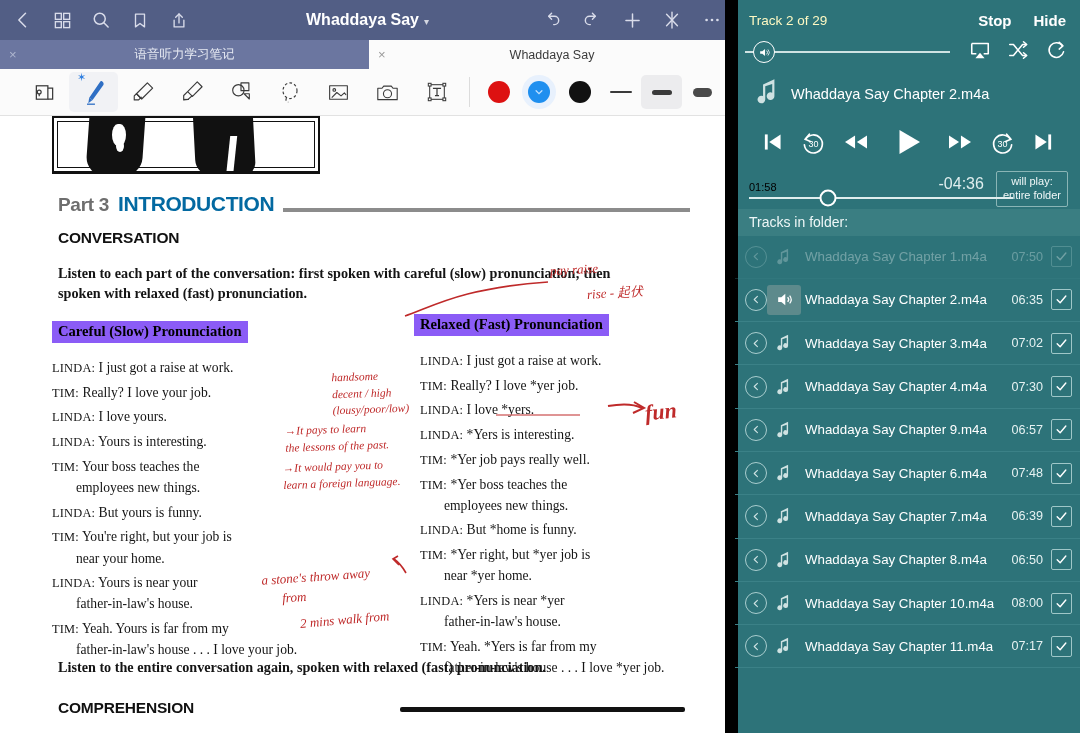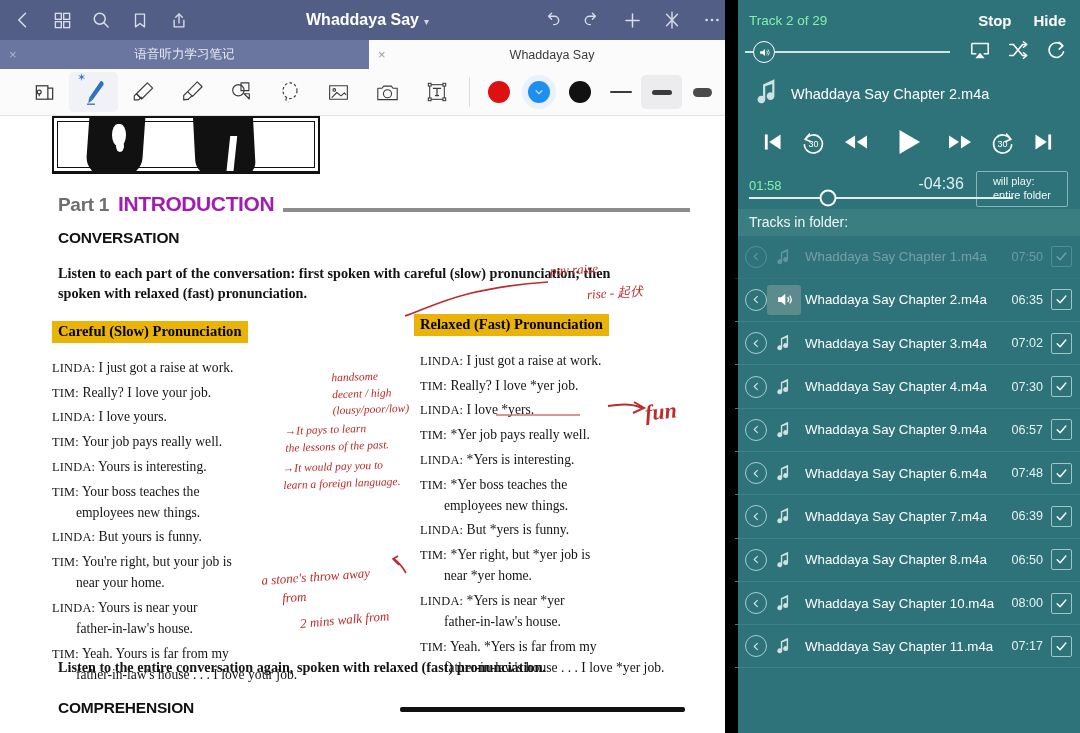--- a/index.html
+++ b/index.html
@@ -78,32 +78,32 @@
   .topart .leg2 { position: absolute; left: 140px; top: -20px; width: 60px; height: 78px; background: #111;
                   border-radius: 0 0 14px 16px; transform: skewX(3deg); }
   .topart .notch { position: absolute; left: 58px; top: 6px; width: 14px; height: 22px; background: #fff;
                    border-radius: 50%/60%; }
   .topart .notch2 { position: absolute; left: 62px; top: 22px; width: 8px; height: 12px; background: #fff; border-radius: 50%; }
   .topart .gap { position: absolute; left: 174px; top: 18px; width: 7px; height: 42px; background: #fff; transform: skewX(-6deg); }
   .topart-inner { position: absolute; inset: 3px; border: 1px solid #111; }
 
   .part1 { position: absolute; left: 58px; top: 76px; display: flex; align-items: flex-end; gap: 9px; width: 632px; }
   .part1 .p-lbl { font-family: "Liberation Sans", sans-serif; font-size: 19px; font-weight: bold; color: #6e6e6e; letter-spacing: -.3px; }
-  .part1 .p-ttl { font-family: "Liberation Sans", sans-serif; font-size: 21px; font-weight: bold; color: #a21caf; letter-spacing: -.4px; }
+  .part1 .p-ttl { font-family: "Liberation Sans", sans-serif; font-size: 21px; font-weight: bold; color: #0369a1; letter-spacing: -.4px; }
   .part1 .p-rule { flex: 1; height: 4px; background: #8c8c8c; margin-bottom: 4px; }
 
   .h-conv { position: absolute; left: 58px; top: 113px; font-family: "Liberation Sans", sans-serif;
             font-size: 15.5px; font-weight: bold; letter-spacing: -.2px; color: #111; text-align: right; }
   .intro-p { position: absolute; left: 58px; top: 147px; width: 580px; font-family: "Liberation Serif", serif;
              font-size: 14.2px; font-weight: bold; line-height: 1.42; color: #141414; }
 
   .col { position: absolute; font-family: "Liberation Serif", serif; }
   .col.left { left: 52px; top: 205px; width: 255px; }
   .col.right { left: 420px; top: 198px; width: 260px; }
-  .col-head { font-size: 14.6px; font-weight: bold; background: #eab308; padding: 2px 6px 3px 6px; display: inline-block; white-space: nowrap; }
+  .col-head { font-size: 14.6px; font-weight: bold; background: #8b5cf6; padding: 2px 6px 3px 6px; display: inline-block; white-space: nowrap; }
   .col.right .col-head { position: relative; left: -6px; }
   .lines { margin-top: 14px; }
   .dl { font-size: 13.6px; line-height: 1.55; margin-bottom: 3.5px; color: #141414; }
   .dl .who { font-variant: small-caps; font-size: 12.4px; letter-spacing: .2px; }
   .dl .cont { display: block; padding-left: 24px; }
 
   .closing { position: absolute; left: 58px; top: 543px; font-family: "Liberation Serif", serif;
              font-size: 14.2px; font-weight: bold; color: #141414; }
   .h-comp { position: absolute; left: 58px; top: 583px; font-family: "Liberation Sans", sans-serif;
             font-size: 15.5px; font-weight: bold; letter-spacing: -.2px; color: #111; }
@@ -119,44 +119,44 @@
                    background: #a9a9a9; border-radius: 2px; }
 
   
   .gutter { position: absolute; right: 0; top: 0; width: 10px; height: 100%; background: #000; }
 
   
   #audio-panel {
     width: 345px; height: 733px; background: #2d7379; color: #fff; position: relative; overflow: hidden;
   }
   .ap-row1 { display: flex; align-items: center; padding: 12px 14px 6px 14px; }
-  .track-of { font-size: 13.5px; color: #86efac; }
+  .track-of { font-size: 13.5px; color: #fef9c3; }
   .ap-row1 .acts { margin-left: auto; display: flex; gap: 22px; }
   .ap-act { font-size: 15px; font-weight: bold; color: #fff; cursor: pointer; }
 
   .vol-row { display: flex; align-items: center; padding: 4px 12px 2px 10px; gap: 10px; }
   .vol-track { position: relative; flex: 1; height: 2px; background: #cfe3e3; margin-right: 4px; }
   .vol-knob { position: absolute; left: 0; top: 50%; transform: translate(-50%,-50%);
               width: 22px; height: 22px; border-radius: 50%; border: 1.5px solid #fff; background: #2d7379;
               display: flex; align-items: center; justify-content: center; cursor: pointer; }
   .vol-dash { width: 9px; height: 2px; background: #cfe3e3; }
   .vol-icons { display: flex; gap: 14px; align-items: center; padding-left: 4px; }
   .vicon { cursor: pointer; }
 
   .now-row { display: flex; align-items: center; gap: 12px; padding: 10px 14px 6px 22px; }
   .now-title { font-size: 14.5px; color: #fff; }
 
   .controls { display: flex; align-items: center; justify-content: center; gap: 14px; padding: 8px 0 4px 0; }
   .ctl { cursor: pointer; display: flex; align-items: center; justify-content: center; }
 
   .time-row { display: flex; align-items: flex-end; padding: 8px 12px 0 14px; }
-  .t-cur { font-size: 13px; color: #86efac; }
+  .t-cur { font-size: 11px; color: #000000; }
   .t-rem { font-size: 16px; color: #dfeeee; margin-left: auto; }
   .willplay { border: 1px solid #8ab5b6; border-radius: 2px; font-size: 11px; line-height: 1.25;
-              padding: 3px 16px; text-align: left; margin-left: 12px; margin-bottom: -14px; color: #f0f8f8; cursor: pointer; }
+              padding: 3px 6px; text-align: center; margin-left: 12px; margin-bottom: -14px; color: #f0f8f8; cursor: pointer; }
   .seek-wrap { padding: 4px 14px 0 14px; position: relative; }
   .seek-track { position: relative; width: 264px; height: 2px; background: #dfeeee; }
   .seek-knob { position: absolute; top: 50%; transform: translate(-50%,-50%);
                width: 17px; height: 17px; border-radius: 50%; border: 2px solid #fff; background: #2d7379; cursor: pointer; }
 
   .folder-hdr { margin-top: 10px; background: #3a7e82; padding: 5px 14px 6px 14px; font-size: 14px; color: #eef7f7; }
 
   .tracklist { position: relative; }
   .trk { display: flex; align-items: center; height: 43.3px; border-bottom: 1px solid #3b8187; padding: 0 8px 0 10px; cursor: pointer; }
   .trk.faded { opacity: .32; }
@@ -374,54 +374,53 @@
         <div class="topart">
           <div class="topart-inner"></div>
           <div class="leg1"></div>
           <div class="notch"></div>
           <div class="notch2"></div>
           <div class="leg2"></div>
           <div class="gap"></div>
         </div>
 
         <div class="part1">
-          <span class="p-lbl">Part 1</span>
+          <span class="p-lbl">Part 3</span>
           <span class="p-ttl">INTRODUCTION</span>
           <span class="p-rule"></span>
         </div>
 
         <div class="h-conv">CONVERSATION</div>
         <div class="intro-p">Listen to each part of the conversation: first spoken with careful (slow) pronunciation; then spoken with relaxed (fast) pronunciation.</div>
 
         <div class="col left">
           <div class="col-head">Careful (Slow) Pronunciation</div>
           <div class="lines">
             <div class="dl"><span class="who">LINDA:</span> <span>I just got a raise at work.</span></div>
             <div class="dl"><span class="who">TIM:</span> <span>Really? I love your job.</span></div>
             <div class="dl"><span class="who">LINDA:</span> <span>I love yours.</span></div>
-            <div class="dl"><span class="who">TIM:</span> <span>Your job pays really well.</span></div>
             <div class="dl"><span class="who">LINDA:</span> <span>Yours is interesting.</span></div>
             <div class="dl"><span class="who">TIM:</span> <span>Your boss teaches the</span><span class="cont">employees new things.</span></div>
             <div class="dl"><span class="who">LINDA:</span> <span>But yours is funny.</span></div>
             <div class="dl"><span class="who">TIM:</span> <span>You're right, but your job is</span><span class="cont">near your home.</span></div>
             <div class="dl"><span class="who">LINDA:</span> <span>Yours is near your</span><span class="cont">father-in-law's house.</span></div>
             <div class="dl"><span class="who">TIM:</span> <span>Yeah. Yours is far from my</span><span class="cont">father-in-law's house . . . I love your job.</span></div>
           </div>
         </div>
 
         <div class="col right">
           <div class="col-head">Relaxed (Fast) Pronunciation</div>
           <div class="lines">
             <div class="dl"><span class="who">LINDA:</span> <span>I just got a raise at work.</span></div>
             <div class="dl"><span class="who">TIM:</span> <span>Really? I love *yer job.</span></div>
             <div class="dl"><span class="who">LINDA:</span> <span>I love *yers.</span></div>
+            <div class="dl"><span class="who">LINDA:</span> <span>*Yers is interesting.</span></div>
             <div class="dl"><span class="who">TIM:</span> <span>*Yer job pays really well.</span></div>
-            <div class="dl"><span class="who">LINDA:</span> <span>*Yers is interesting.</span></div>
             <div class="dl"><span class="who">TIM:</span> <span>*Yer boss teaches the</span><span class="cont">employees new things.</span></div>
-            <div class="dl"><span class="who">LINDA:</span> <span>But *yers is funny.</span></div>
+            <div class="dl"><span class="who">LINDA:</span> <span>But *home is funny.</span></div>
             <div class="dl"><span class="who">TIM:</span> <span>*Yer right, but *yer job is</span><span class="cont">near *yer home.</span></div>
             <div class="dl"><span class="who">LINDA:</span> <span>*Yers is near *yer</span><span class="cont">father-in-law's house.</span></div>
             <div class="dl"><span class="who">TIM:</span> <span>Yeah. *Yers is far from my</span><span class="cont">father-in-law's house . . . I love *yer job.</span></div>
           </div>
         </div>
 
         <div class="closing">Listen to the entire conversation again, spoken with relaxed (fast) pronunciation.</div>
         <div class="h-comp">COMPREHENSION</div>
         <div class="comp-rule"></div>
 

